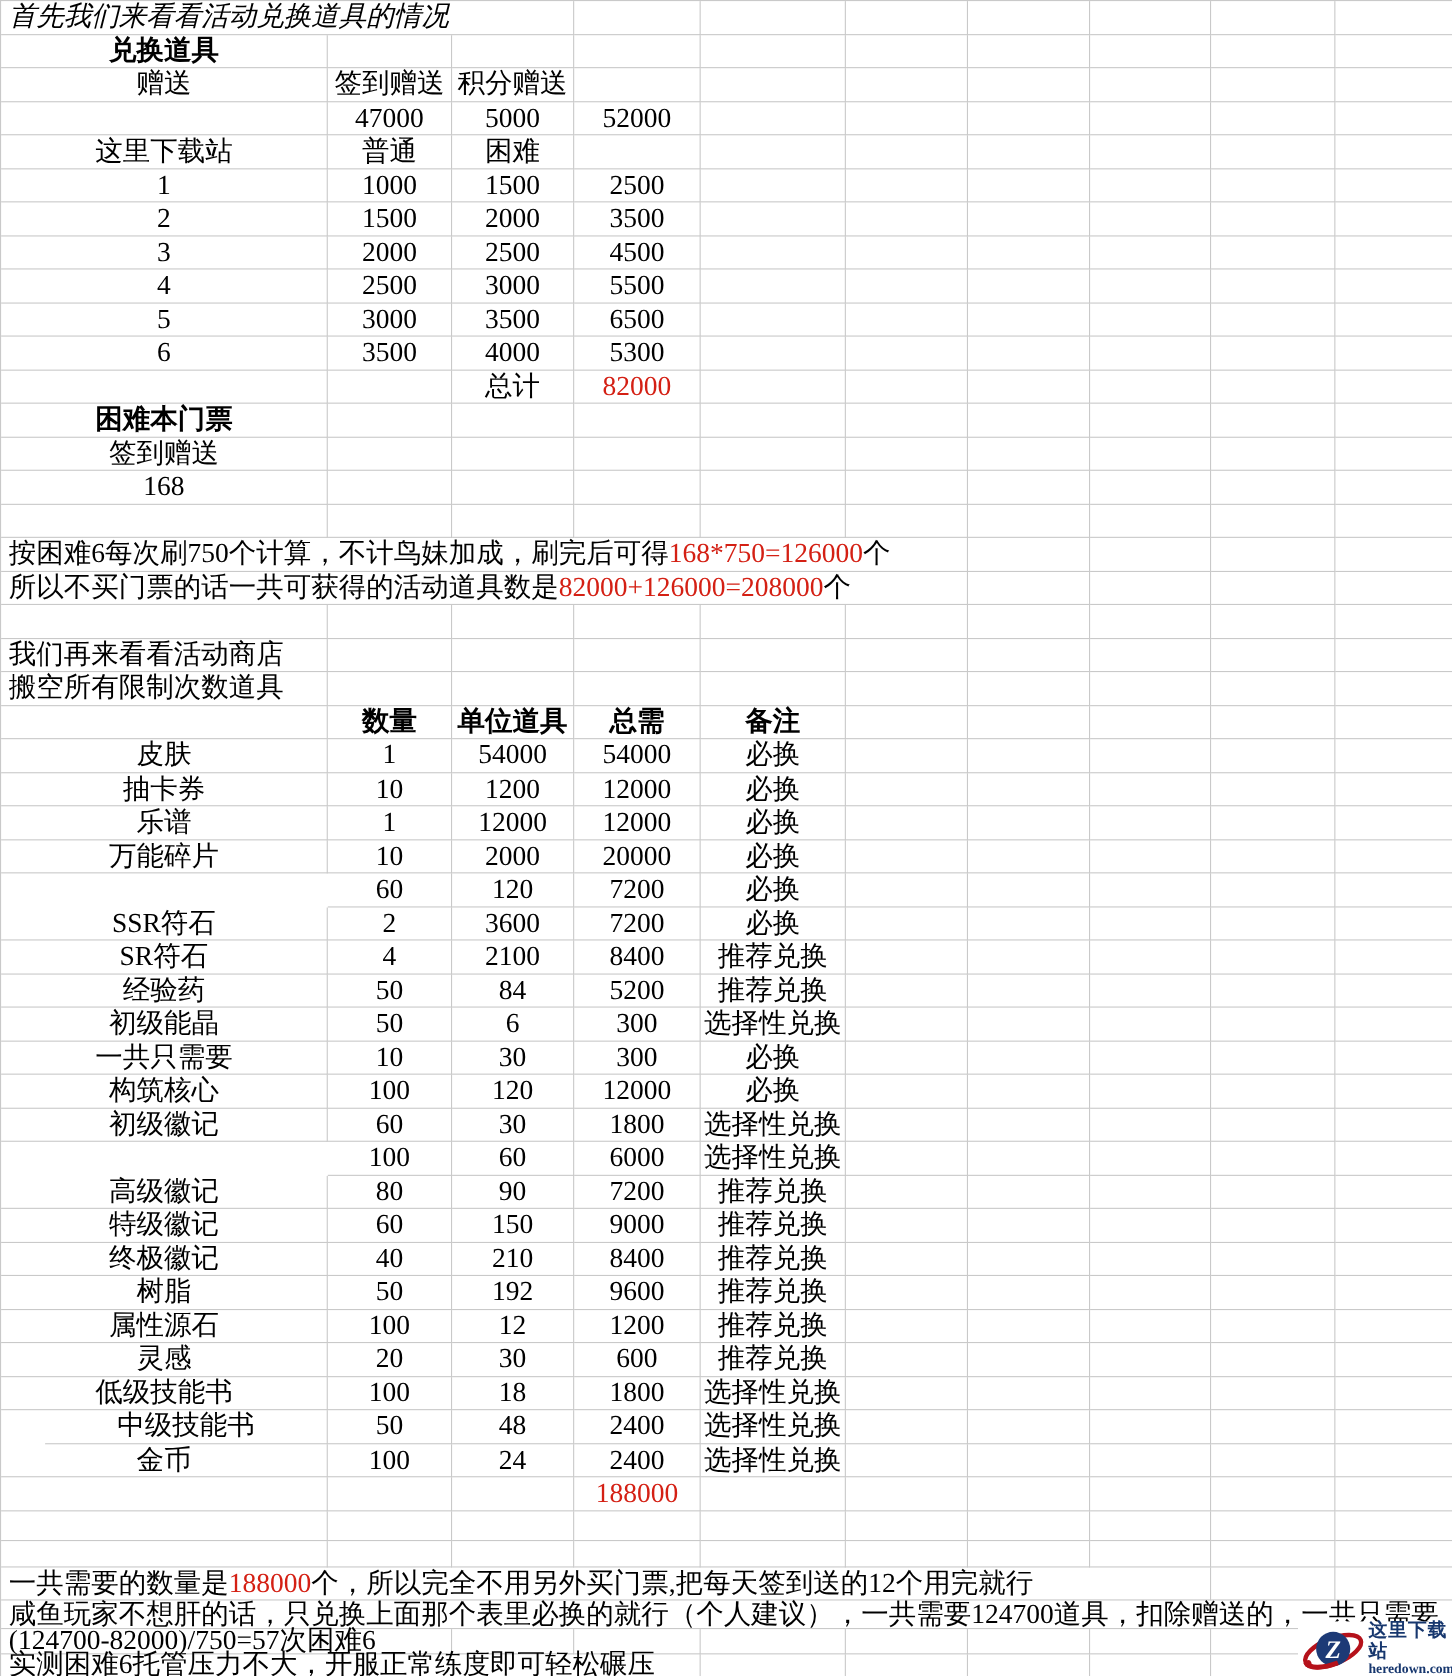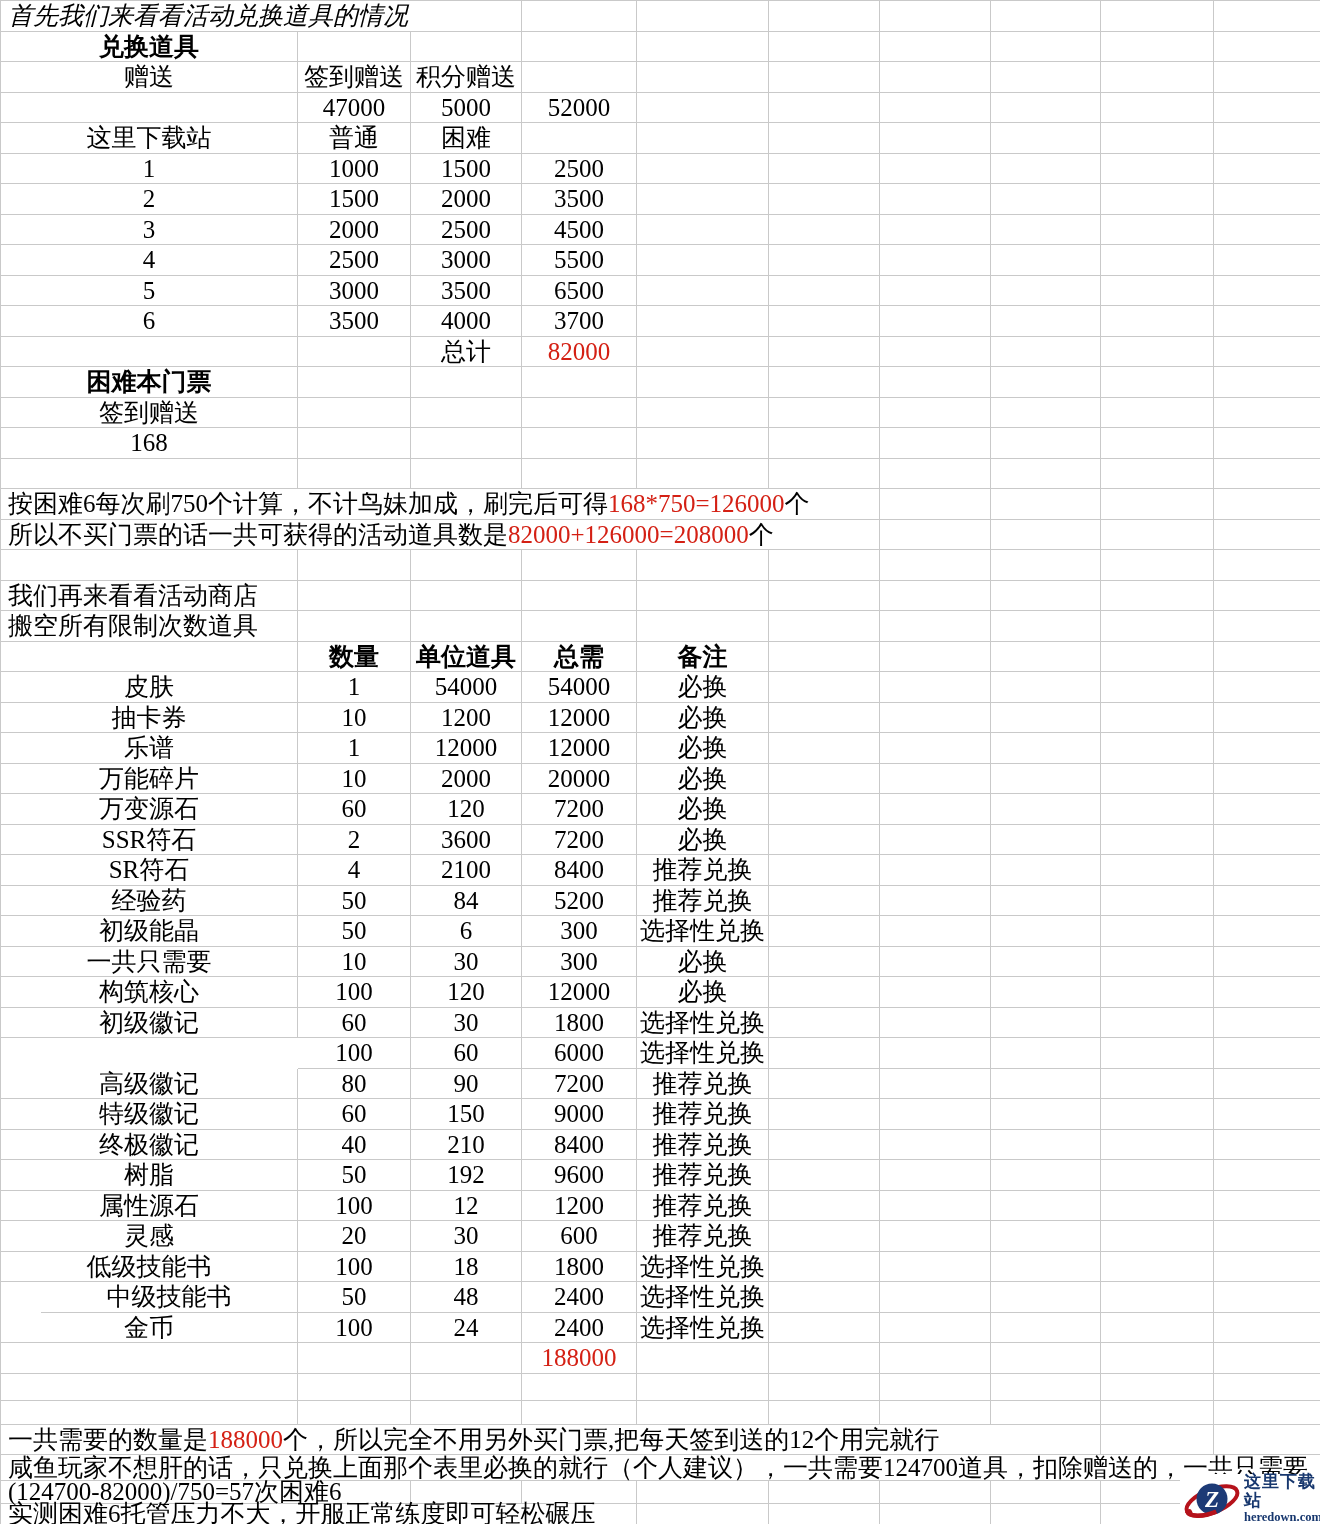--- a/index.html
+++ b/index.html
@@ -139,21 +139,21 @@
     <div class="cell" style="grid-area: 10 / 4 / auto / span 1;">6500</div>
     <div class="cell" style="grid-area: 10 / 5 / auto / span 1;"></div>
     <div class="cell" style="grid-area: 10 / 6 / auto / span 1;"></div>
     <div class="cell" style="grid-area: 10 / 7 / auto / span 1;"></div>
     <div class="cell" style="grid-area: 10 / 8 / auto / span 1;"></div>
     <div class="cell" style="grid-area: 10 / 9 / auto / span 1;"></div>
     <div class="cell" style="grid-area: 10 / 10 / auto / span 1;"></div>
     <div class="cell" style="grid-area: 11 / 1 / auto / span 1;">6</div>
     <div class="cell" style="grid-area: 11 / 2 / auto / span 1;">3500</div>
     <div class="cell" style="grid-area: 11 / 3 / auto / span 1;">4000</div>
-    <div class="cell" style="grid-area: 11 / 4 / auto / span 1;">3700</div>
+    <div class="cell" style="grid-area: 11 / 4 / auto / span 1;">5300</div>
     <div class="cell" style="grid-area: 11 / 5 / auto / span 1;"></div>
     <div class="cell" style="grid-area: 11 / 6 / auto / span 1;"></div>
     <div class="cell" style="grid-area: 11 / 7 / auto / span 1;"></div>
     <div class="cell" style="grid-area: 11 / 8 / auto / span 1;"></div>
     <div class="cell" style="grid-area: 11 / 9 / auto / span 1;"></div>
     <div class="cell" style="grid-area: 11 / 10 / auto / span 1;"></div>
     <div class="cell" style="grid-area: 12 / 1 / auto / span 1;"></div>
     <div class="cell" style="grid-area: 12 / 2 / auto / span 1;"></div>
     <div class="cell" style="grid-area: 12 / 3 / auto / span 1;">总计</div>
     <div class="cell red" style="grid-area: 12 / 4 / auto / span 1;">82000</div>
@@ -294,21 +294,20 @@
     <div class="cell" style="grid-area: 26 / 1 / auto / span 1;">万能碎片</div>
     <div class="cell" style="grid-area: 26 / 2 / auto / span 1;">10</div>
     <div class="cell" style="grid-area: 26 / 3 / auto / span 1;">2000</div>
     <div class="cell" style="grid-area: 26 / 4 / auto / span 1;">20000</div>
     <div class="cell" style="grid-area: 26 / 5 / auto / span 1;">必换</div>
     <div class="cell" style="grid-area: 26 / 6 / auto / span 1;"></div>
     <div class="cell" style="grid-area: 26 / 7 / auto / span 1;"></div>
     <div class="cell" style="grid-area: 26 / 8 / auto / span 1;"></div>
     <div class="cell" style="grid-area: 26 / 9 / auto / span 1;"></div>
     <div class="cell" style="grid-area: 26 / 10 / auto / span 1;"></div>
-    <div class="cell" style="grid-area: 27 / 1 / auto / span 1;">万变源石</div>
     <div class="cell" style="grid-area: 27 / 2 / auto / span 1;">60</div>
     <div class="cell" style="grid-area: 27 / 3 / auto / span 1;">120</div>
     <div class="cell" style="grid-area: 27 / 4 / auto / span 1;">7200</div>
     <div class="cell" style="grid-area: 27 / 5 / auto / span 1;">必换</div>
     <div class="cell" style="grid-area: 27 / 6 / auto / span 1;"></div>
     <div class="cell" style="grid-area: 27 / 7 / auto / span 1;"></div>
     <div class="cell" style="grid-area: 27 / 8 / auto / span 1;"></div>
     <div class="cell" style="grid-area: 27 / 9 / auto / span 1;"></div>
     <div class="cell" style="grid-area: 27 / 10 / auto / span 1;"></div>
     <div class="cell" style="grid-area: 28 / 1 / auto / span 1;">SSR符石</div>

